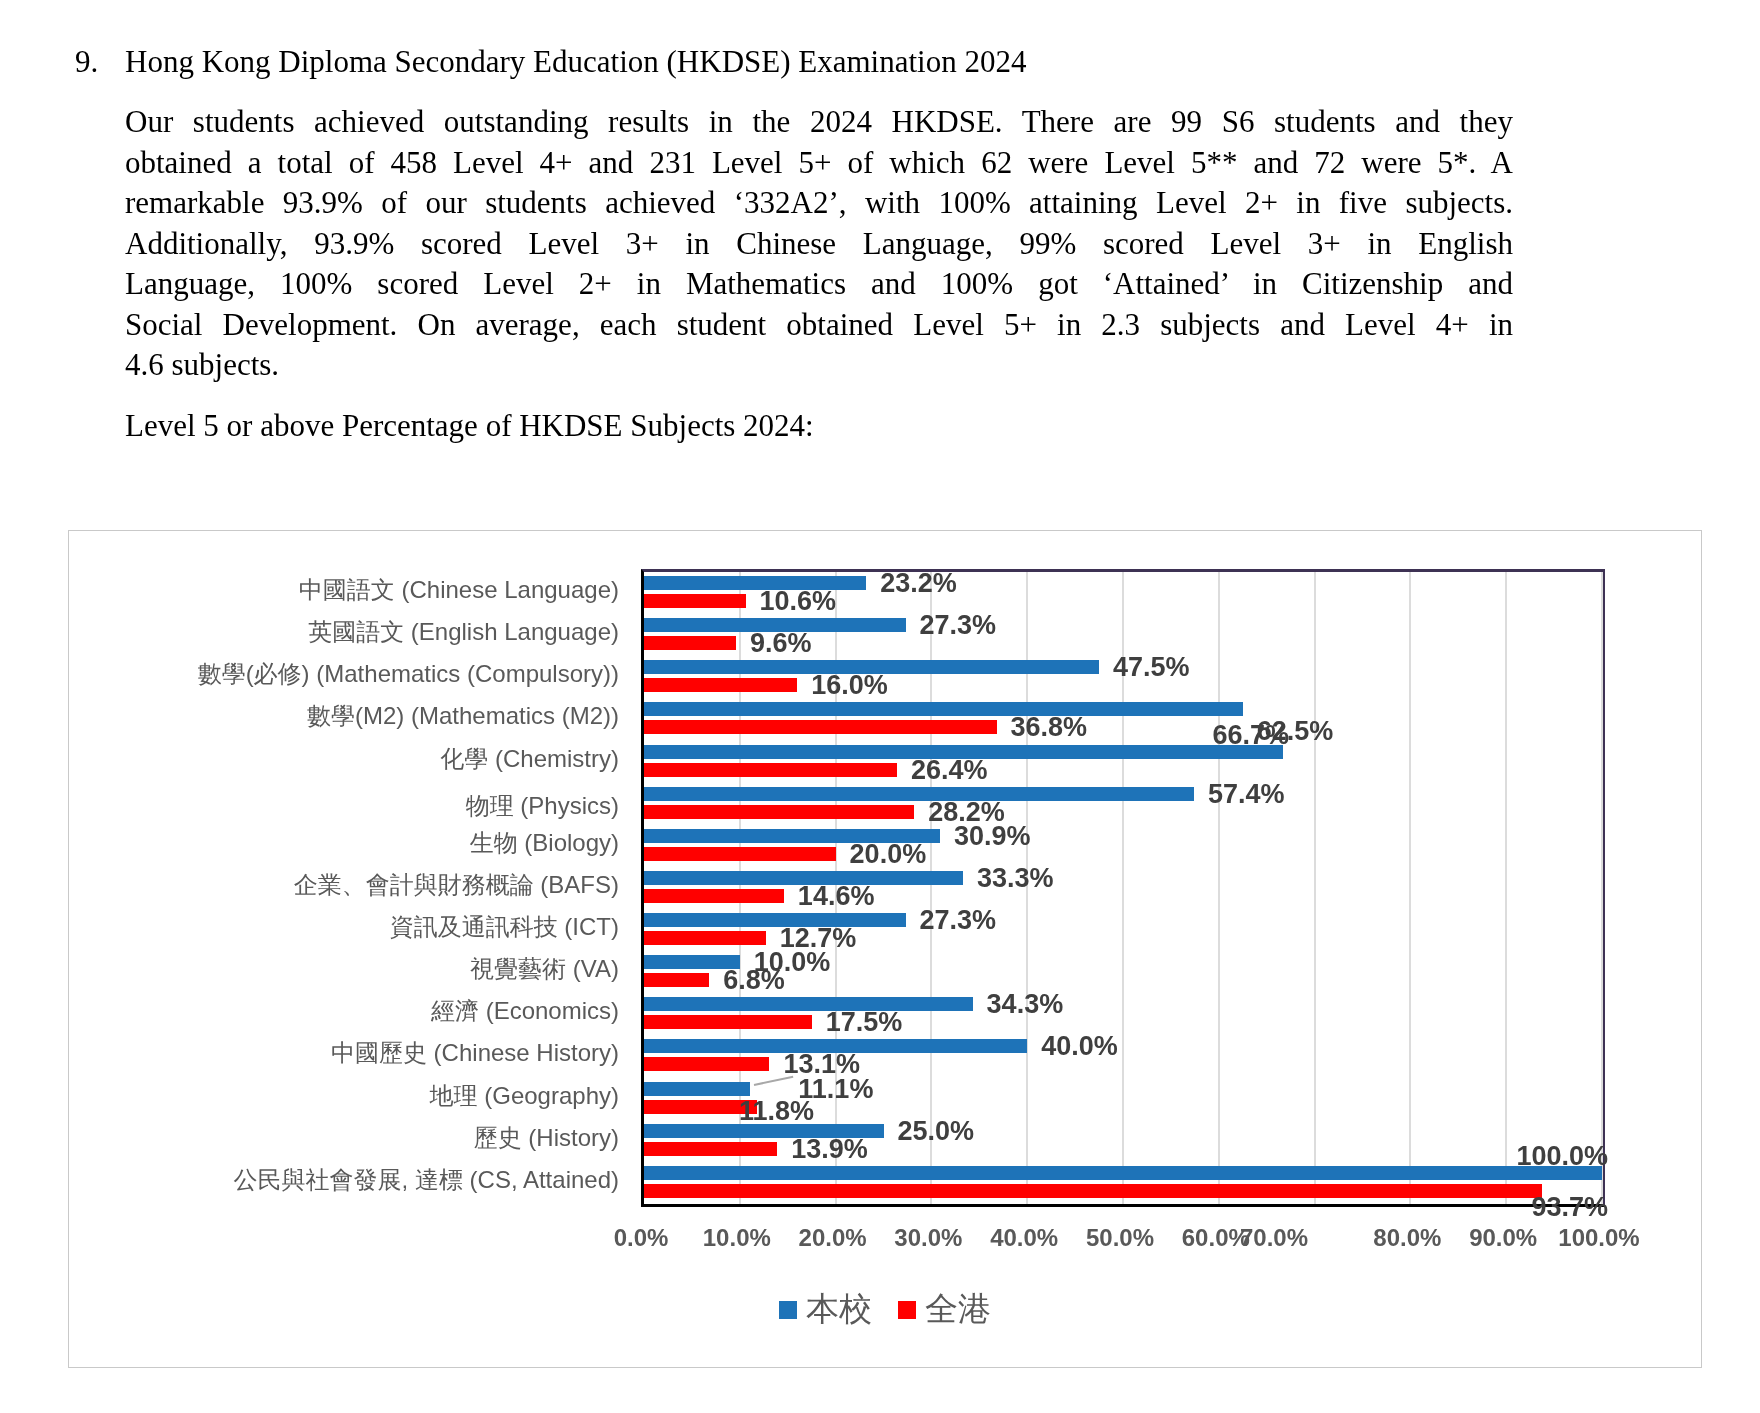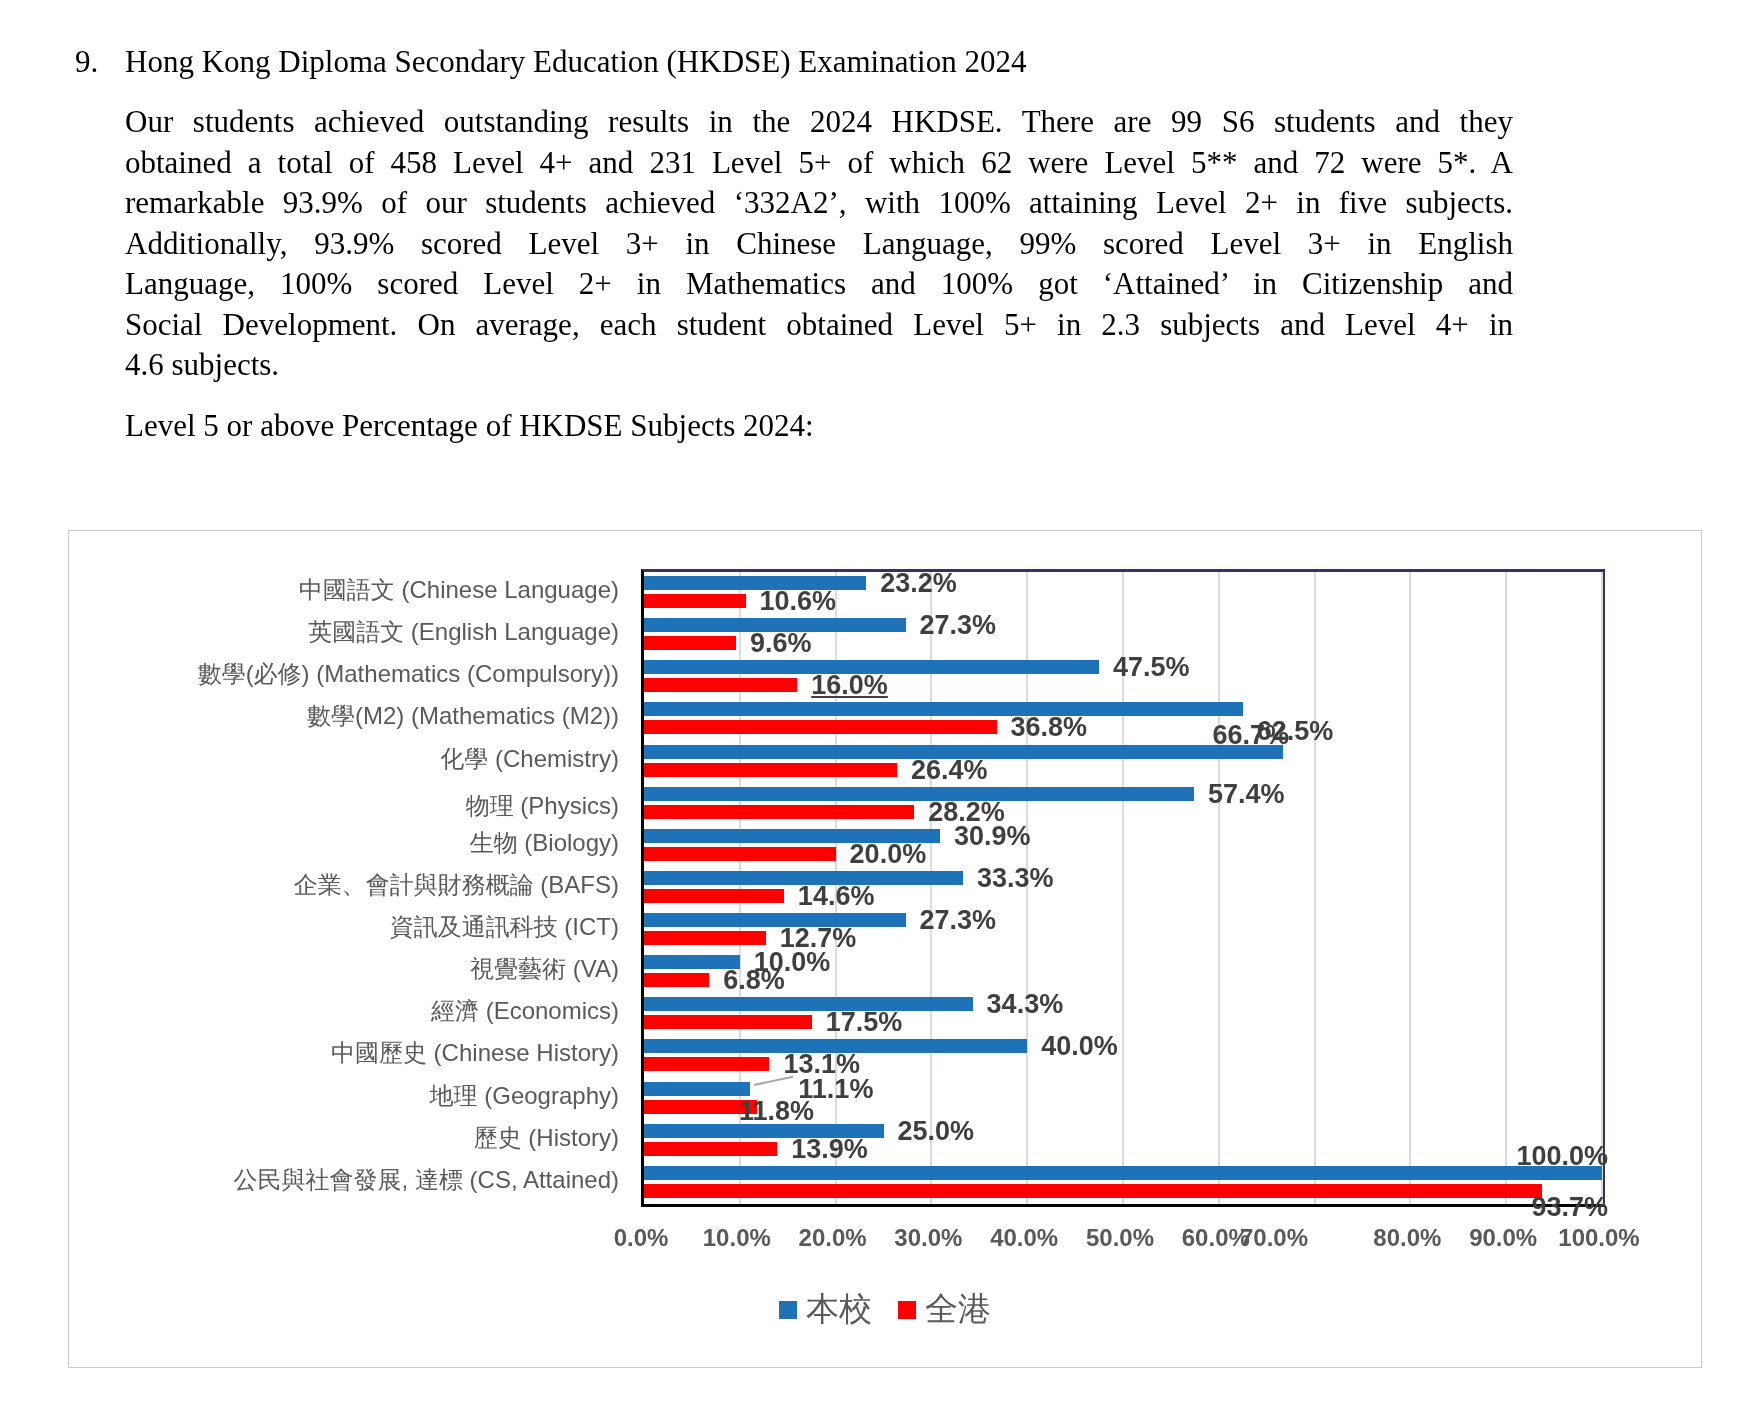--- a/index.html
+++ b/index.html
@@ -123,21 +123,21 @@
         <div class="dlabel vcenter" style="left: 154.338px; top: 516.6px;">11.1%</div>
         <div class="bar" style="top: 551.733px; width: 239.5px; background: rgb(30, 115, 184);"></div>
         <div class="dlabel vcenter" style="left: 253.5px; top: 558.733px;">25.0%</div>
         <div class="bar" style="top: 593.867px; width: 958px; background: rgb(30, 115, 184);"></div>
         <div class="dlabel" style="right: -6px; top: 569.867px;">100.0%</div>
         <div class="bar" style="top: 22px; width: 101.548px; background: rgb(255, 0, 0);"></div>
         <div class="dlabel vcenter" style="left: 115.548px; top: 29px;">10.6%</div>
         <div class="bar" style="top: 64.1333px; width: 91.968px; background: rgb(255, 0, 0);"></div>
         <div class="dlabel vcenter" style="left: 105.968px; top: 71.1333px;">9.6%</div>
         <div class="bar" style="top: 106.267px; width: 153.28px; background: rgb(255, 0, 0);"></div>
-        <div class="dlabel vcenter" style="left: 167.28px; top: 113.267px; text-decoration: underline;">16.0%</div>
+        <div class="dlabel vcenter" style="left: 167.28px; top: 113.267px;">16.0%</div>
         <div class="bar" style="top: 148.4px; width: 352.544px; background: rgb(255, 0, 0);"></div>
         <div class="dlabel vcenter" style="left: 366.544px; top: 155.4px;">36.8%</div>
         <div class="bar" style="top: 190.533px; width: 252.912px; background: rgb(255, 0, 0);"></div>
         <div class="dlabel vcenter" style="left: 266.912px; top: 197.533px;">26.4%</div>
         <div class="bar" style="top: 232.667px; width: 270.156px; background: rgb(255, 0, 0);"></div>
         <div class="dlabel vcenter" style="left: 284.156px; top: 239.667px;">28.2%</div>
         <div class="bar" style="top: 274.8px; width: 191.6px; background: rgb(255, 0, 0);"></div>
         <div class="dlabel vcenter" style="left: 205.6px; top: 281.8px;">20.0%</div>
         <div class="bar" style="top: 316.933px; width: 139.868px; background: rgb(255, 0, 0);"></div>
         <div class="dlabel vcenter" style="left: 153.868px; top: 323.933px;">14.6%</div>

